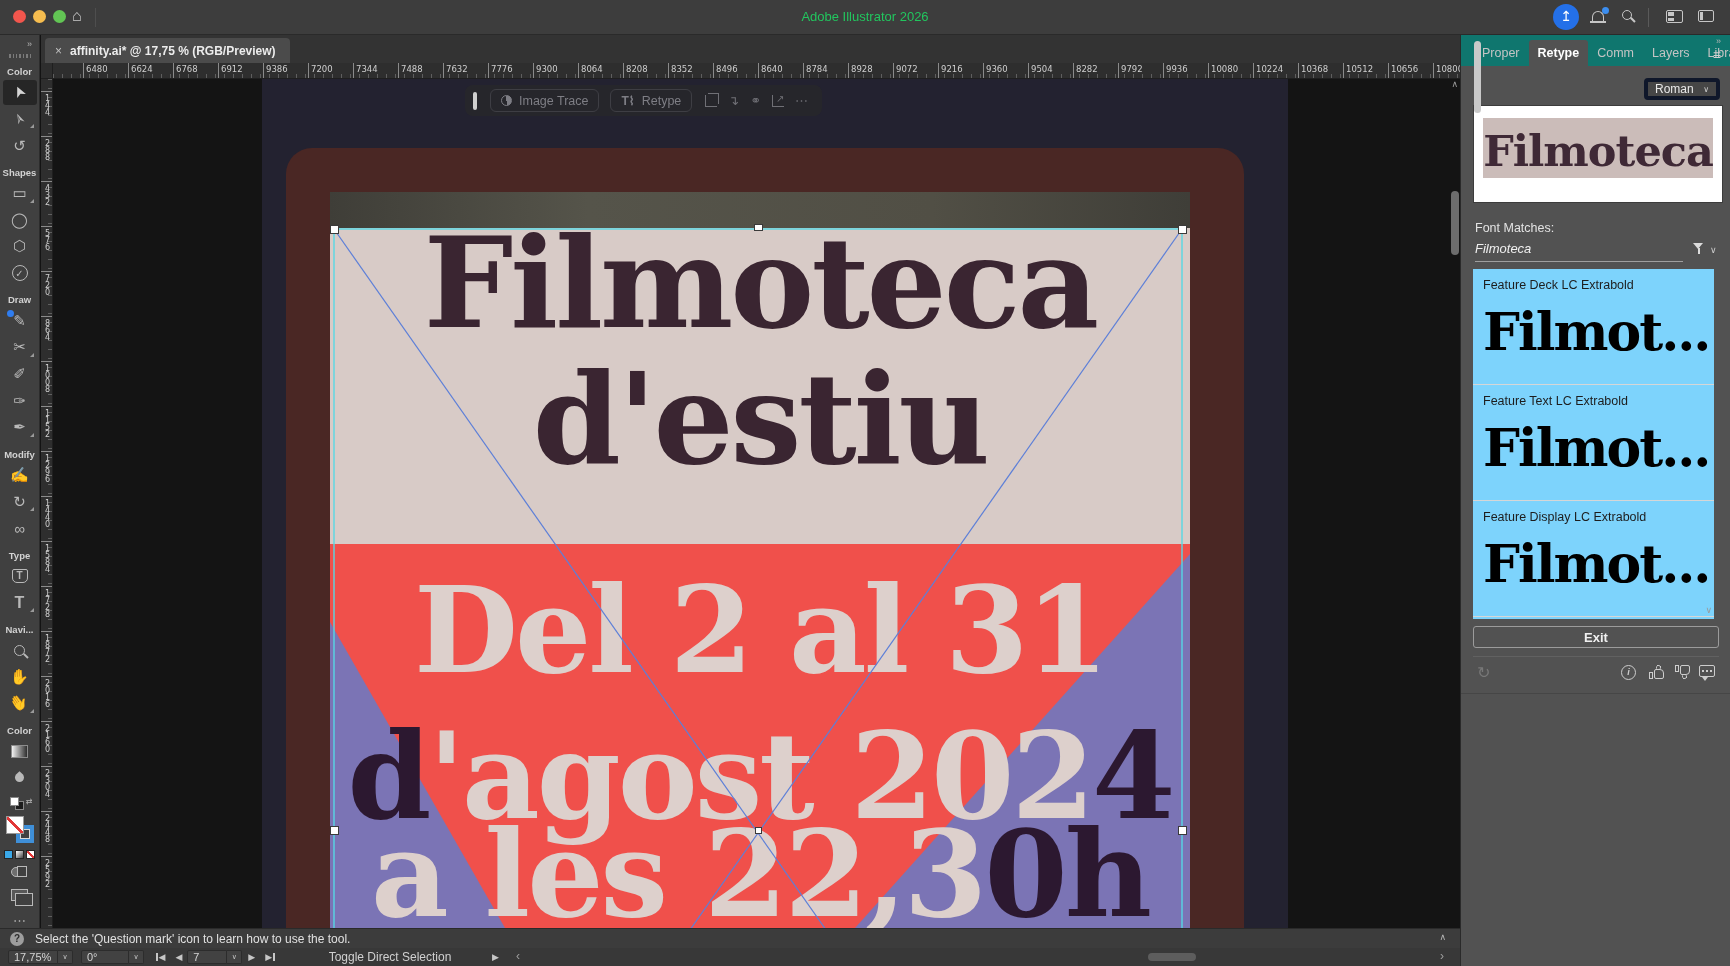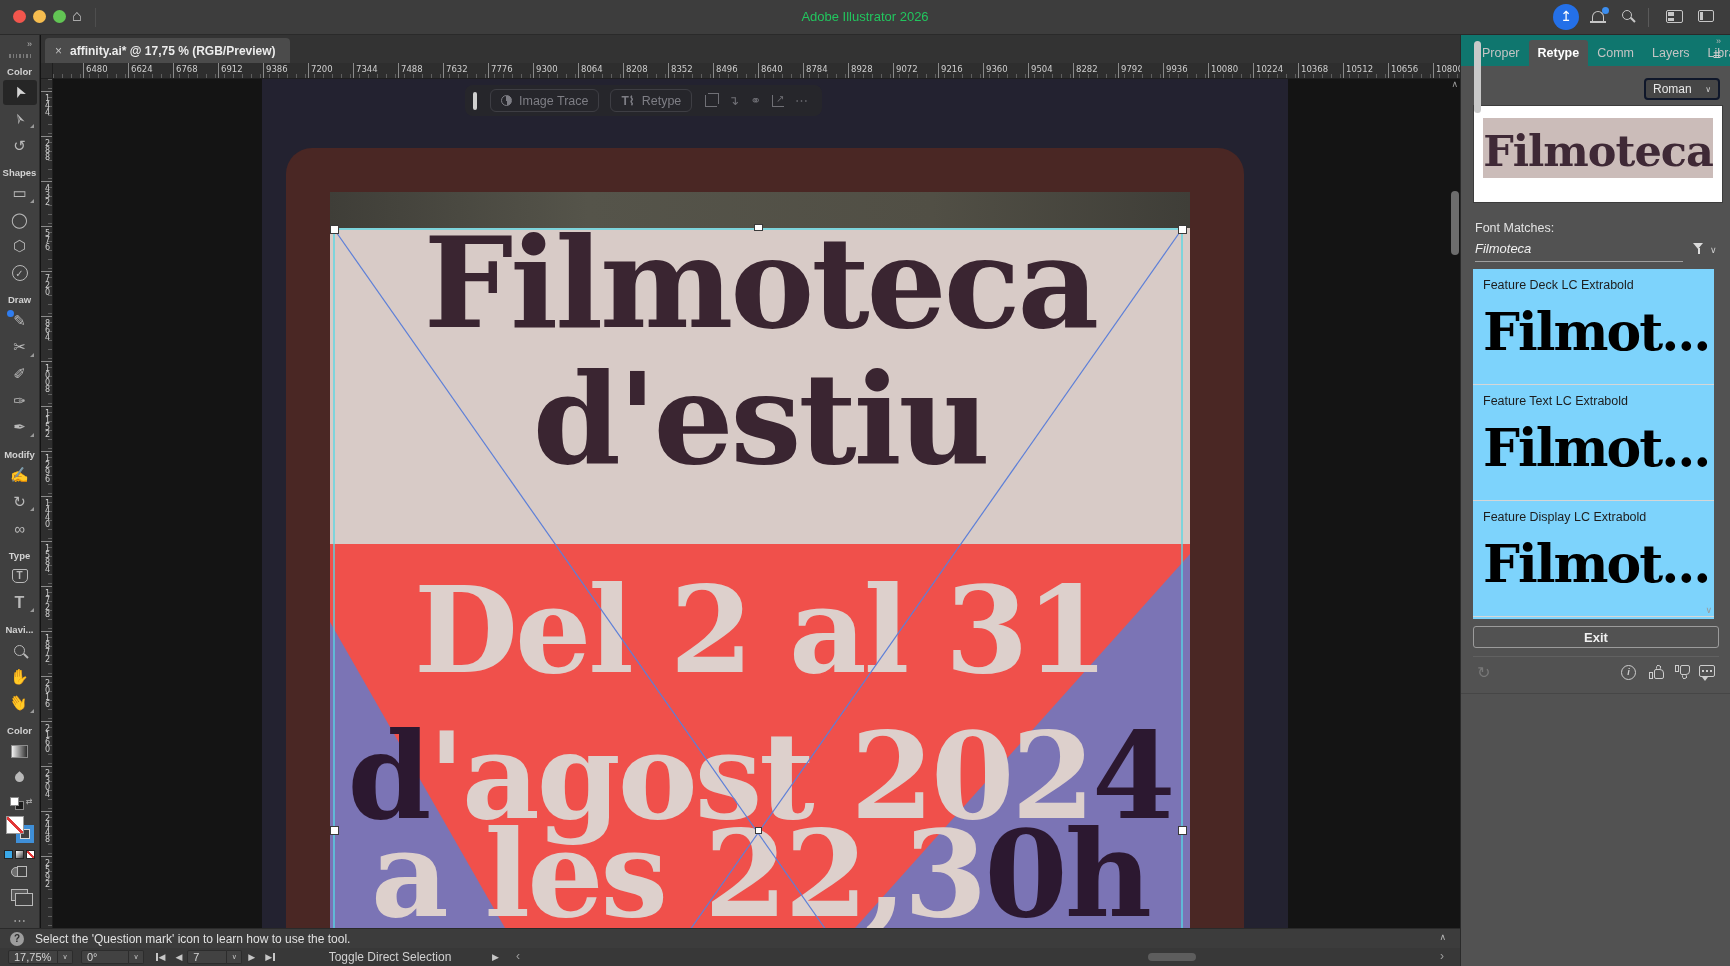--- a/index.html
+++ b/index.html
@@ -110,21 +110,21 @@
   .vscroll-up { position:absolute; right:2px; top:0px; color:#9a9a9a; font-size:9px; }
   .vscroll-thumb { position:absolute; right:1px; top:112px; width:8px; height:64px; border-radius:4px; background:#6d6d6d; }
 
   
   .rightpanel { position:absolute; left:1460px; top:35px; width:270px; height:931px; background:#525252; border-left:1px solid #2a2a2a; }
   .ptabs { position:absolute; left:0; top:0; width:270px; height:31px; background:#0f766e; display:flex; align-items:flex-end; padding-left:12px; }
   .ptab { height:26px; padding:0 9px; font-size:12.5px; color:#c4c4c4; display:flex; align-items:center; white-space:nowrap; }
   .ptab.active { background:#525252; color:#fff; font-weight:bold; border-radius:3px 3px 0 0; }
   .ptabs-collapse { position:absolute; right:8px; top:1px; color:#b5b5b5; font-size:9px; letter-spacing:1px; }
   .ptabs-menu { position:absolute; right:9px; top:12px; color:#cfcfcf; font-size:14px; }
-  .dd-roman { position:absolute; left:183px; top:43px; width:76px; height:22px; background:#464646; border:2px solid #0f172a; border-radius:4px; color:#e8e8e8; font-size:12px; display:flex; align-items:center; justify-content:space-between; padding:0 7px; }
+  .dd-roman { position:absolute; left:183px; top:43px; width:76px; height:22px; background:#464646; border:4px solid #0f172a; border-radius:4px; color:#e8e8e8; font-size:12px; display:flex; align-items:center; justify-content:space-between; padding:0 7px; }
   .dd-roman .chev { font-size:8px; color:#cdcdcd; }
   .specimen-card { position:absolute; left:12px; top:70px; width:250px; height:98px; background:#fff; border:1px solid #3c3c3c; }
   .specimen-strip { margin:12px 9px 0; height:60px; background:#cbbcb9; display:flex; align-items:center; justify-content:center; overflow:hidden; }
   .specimen-text { font-family:"DejaVu Serif","Liberation Serif",serif; font-weight:bold; font-size:43px; color:#3f2936; letter-spacing:-1px; margin-top:6px; }
   .fm-label { position:absolute; left:14px; top:186px; color:#e3e3e3; font-size:12.5px; }
   .fm-query { position:absolute; left:14px; top:206px; width:208px; border-bottom:1px solid #9f9f9f; color:#f0f0f0; font-size:13px; font-style:italic; padding-bottom:5px; }
   .funnel { position:absolute; left:232px; top:208px; width:12px; height:12px; }
   .funnel::before { content:''; position:absolute; left:0; top:0; border-left:5.5px solid transparent; border-right:5.5px solid transparent; border-top:6px solid #dcdcdc; }
   .funnel::after { content:''; position:absolute; left:4.5px; top:5px; width:2px; height:6px; background:#dcdcdc; }
   .fm-chev { position:absolute; left:249px; top:210px; color:#cdcdcd; font-size:9px; }

